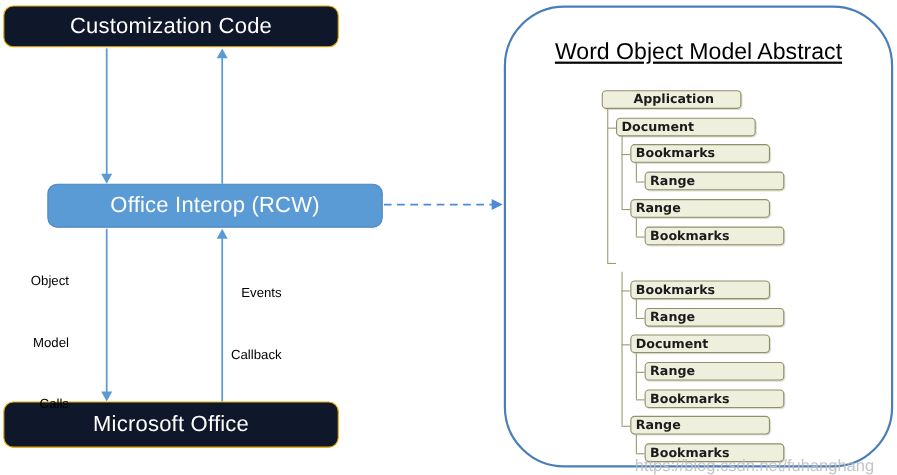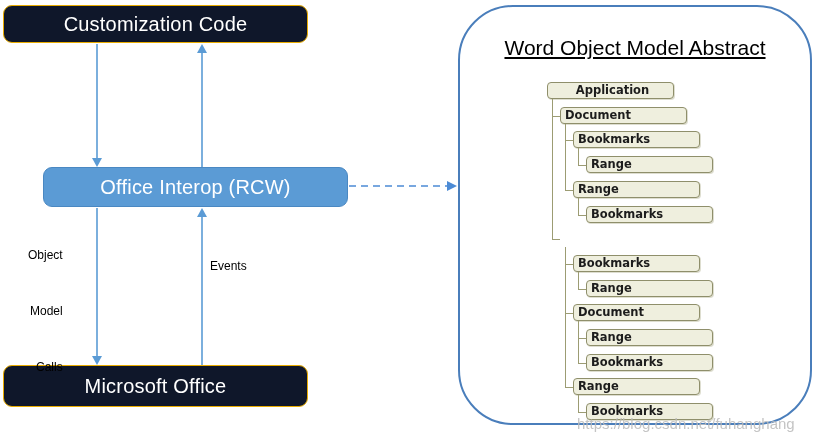--- a/index.html
+++ b/index.html
@@ -92,21 +92,21 @@
 
 <div class="flowbox orange" id="box-msoffice">
   <span>Microsoft Office</span>
 </div>
 
 <div class="arrow-label" id="label-object-model-calls"><span>Object</span><br>
 <span>Model</span><br>
 <span>Calls</span></div>
 
 <div class="arrow-label" id="label-events-callback"><span>Events</span><br>
-</div>
+<span>Callback</span></div>
 
 <div id="wom-container"></div>
 <div id="wom-title">Word Object Model Abstract</div>
 <div id="tree-layer">
     <div class="tline" style="left: 552px; top: 99px; width: 1px; height: 140px;"></div>
     <div class="tline" style="left: 552px; top: 116px; width: 8px; height: 1px;"></div>
     <div class="tline" style="left: 552px; top: 239px; width: 8px; height: 1px;"></div>
     <div class="tline" style="left: 565px; top: 124px; width: 1px; height: 66px;"></div>
     <div class="tline" style="left: 565px; top: 140px; width: 8px; height: 1px;"></div>
     <div class="tline" style="left: 565px; top: 190px; width: 8px; height: 1px;"></div>

